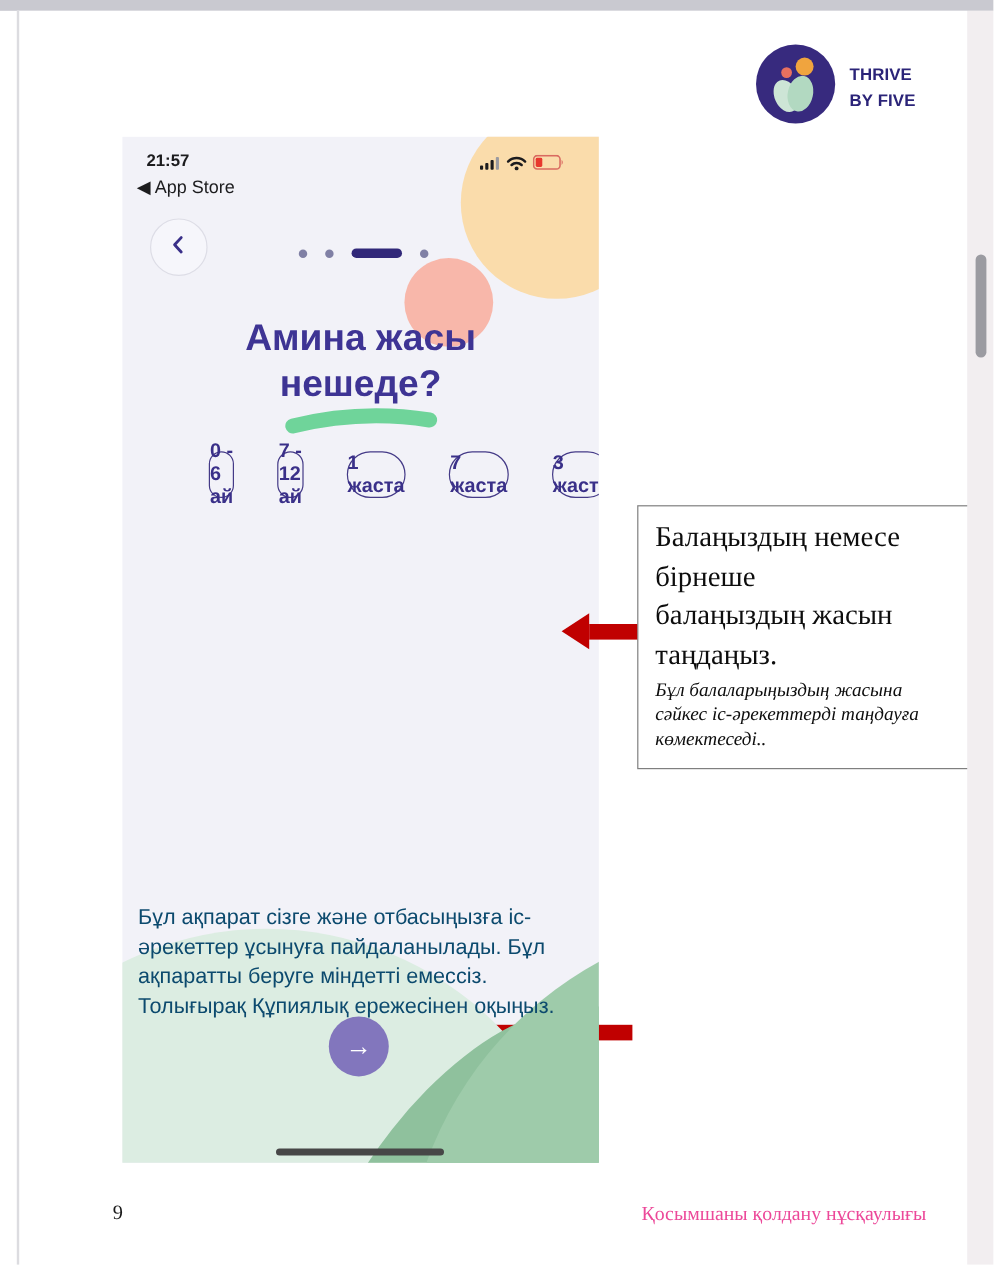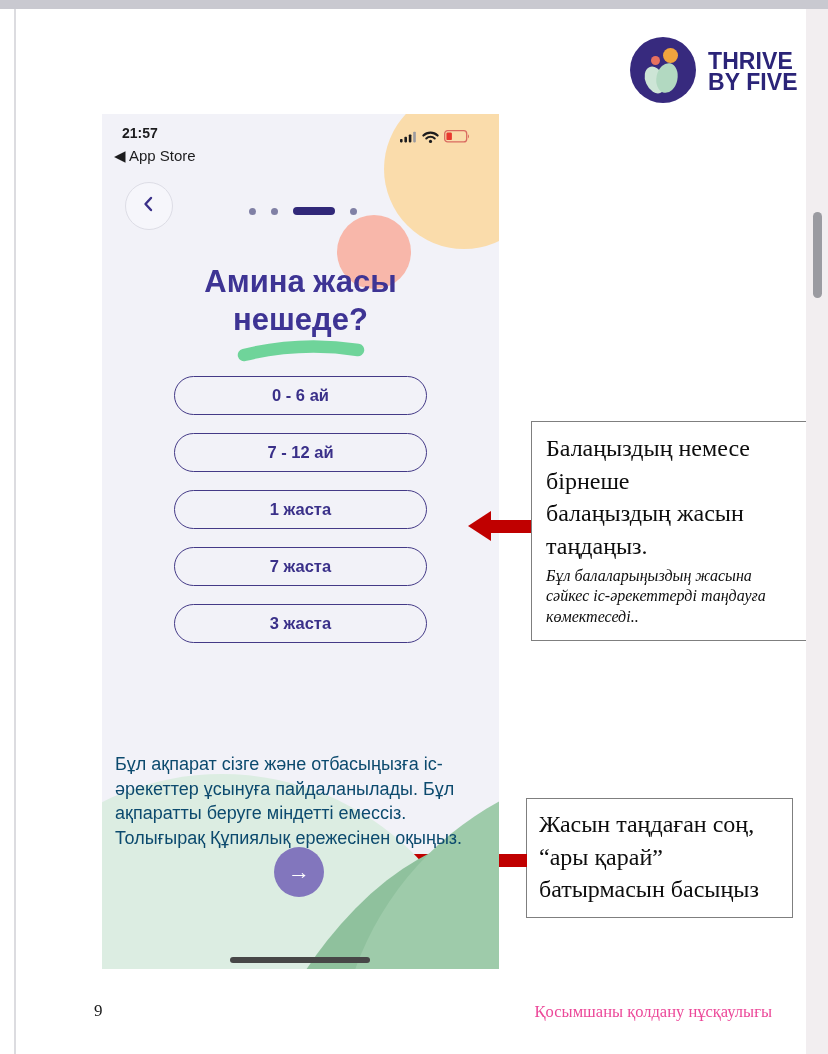--- a/index.html
+++ b/index.html
@@ -8,21 +8,21 @@
 
   .viewer { position: relative; width: 828px; height: 1054px; background: #ffffff; overflow: hidden; }
   .viewer-top-bar { position: absolute; left: 0; top: 0; width: 828px; height: 9px; background: #c9c9d0; }
   .scroll-strip { position: absolute; left: 806px; top: 9px; width: 22px; height: 1045px; background: #f2eef0; }
   .scroll-thumb { position: absolute; left: 7px; top: 203px; width: 9px; height: 86px; background: #9b9ba1; border-radius: 5px; }
 
   .page { position: absolute; left: 14px; top: 9px; width: 792px; height: 1045px; background: #ffffff; border-left: 2px solid #dcdce0; }
 
   
   .logo { position: absolute; left: 612px; top: 26px; display: flex; align-items: center; gap: 10px; }
-  .logo-text { font-weight: 800; font-size: 23px; line-height: 21px; color: #2b2478; letter-spacing: 0.1px; }
+  .logo-text { font-weight: 800; font-size: 14px; line-height: 21px; color: #2b2478; letter-spacing: 0.1px; }
 
   
   .phone { position: absolute; left: 100px; top: 105px; width: 397px; height: 855px; background: #f2f2f8; overflow: hidden; }
   .circle { position: absolute; border-radius: 50%; }
   .peach-circle { left: 282px; top: -25px; width: 160px; height: 160px; background: #fadcab; }
   .pink-circle { left: 235px; top: 101px; width: 74px; height: 74px; background: #f8b7aa; }
 
   .time { position: absolute; left: 20px; top: 11px; font-size: 14px; font-weight: 700; color: #1c1c1e; }
   .appstore { position: absolute; left: 12px; top: 33px; font-size: 15px; color: #1c1c1e; }
   .status-icons { position: absolute; right: 28px; top: 15px; display: flex; align-items: center; gap: 5px; }
@@ -30,21 +30,21 @@
   .back-btn { position: absolute; left: 23px; top: 68px; width: 48px; height: 48px; border-radius: 50%;
               border: 1.5px solid #dddde6; background: #f6f6fb; display: flex; align-items: center; justify-content: center; }
   .page-dots { position: absolute; left: 147px; top: 89px; height: 16px; display: flex; align-items: center; gap: 15px; }
   .pi.dot  { width: 7px; height: 7px; border-radius: 50%; background: #8080a5; }
   .pi.dash { width: 42px; height: 8px; border-radius: 4px; background: #312879; }
 
   .phone-title { position: absolute; left: 0; top: 149px; width: 397px; text-align: center;
                  font-size: 31px; font-weight: 700; color: #3e3494; line-height: 38px; white-space: pre-line; }
   .swoosh { position: absolute; left: 133px; top: 224px; }
 
-  .age-list { position: absolute; left: 72px; top: 262px; width: 253px; display: flex; flex-direction: column; gap: 18px; text-align: right; }
+  .age-list { position: absolute; left: 72px; top: 262px; width: 253px; display: flex; flex-direction: row; gap: 36px; }
   .age-btn { height: 39px; border: 1.6px solid #443a87; border-radius: 21px; display: flex; align-items: center;
              justify-content: center; font-size: 16.5px; font-weight: 700; color: #3a3089; background: transparent; cursor: pointer; }
 
   .privacy { position: absolute; left: 13px; top: 638px; width: 376px; font-size: 18px; color: #0c4a6e;
              line-height: 1.37; white-space: pre-line; z-index: 4; }
 
   .hill { position: absolute; border-radius: 50%; }
   .hill-left  { left: -150px; top: 660px; width: 540px; height: 540px; background: #dcede2; z-index: 1; }
   .hill-wedge { left: 180px; top: 700px; width: 250px; height: 460px; background: #8fc19d; transform: rotate(32deg); z-index: 2; }
   .hill-right { left: 235px; top: 650px; width: 620px; height: 620px; background: #9ecbaa; z-index: 3; }
@@ -190,25 +190,20 @@
 таңдаңыз.</div>
       <div class="ann-note">Бұл балаларыңыздың жасына
 сәйкес іс-әрекеттерді таңдауға
 көмектеседі..</div>
     </div>
     <div class="red-arrow arrow-1" style="left:452px; top:502px;">
       <span class="head"></span>
       <span class="shaft"></span>
     </div>
 
-    <div class="ann-box ann-box-2" style="left:510px; top:789px;">
-      <div class="ann-title">Жасын таңдаған соң,
-“ары қарай”
-батырмасын басыңыз</div>
-    </div>
     <div class="red-arrow arrow-2" style="left:328px; top:836px;">
       <span class="head"></span>
       <span class="shaft"></span>
     </div>
 
     <div class="page-number" style="left:78px; top:992px;">9</div>
     <div class="footer-text" style="left:386px; top:993px;">Қосымшаны қолдану нұсқаулығы</div>
   </div>
 
   <div class="scroll-strip">

